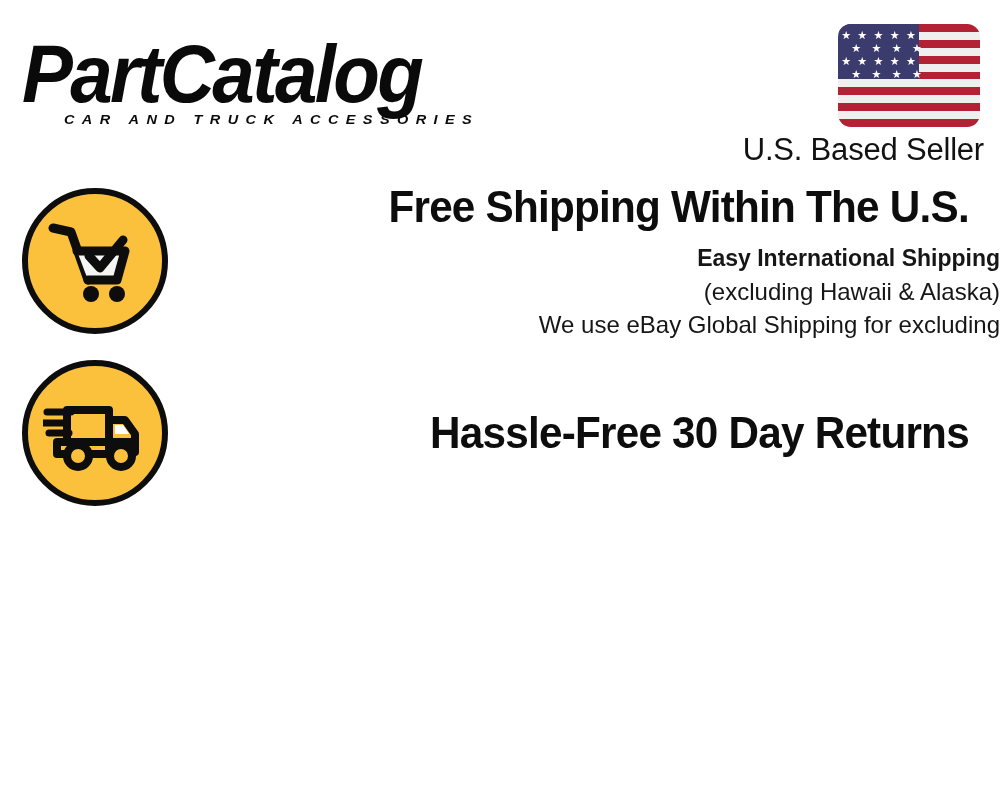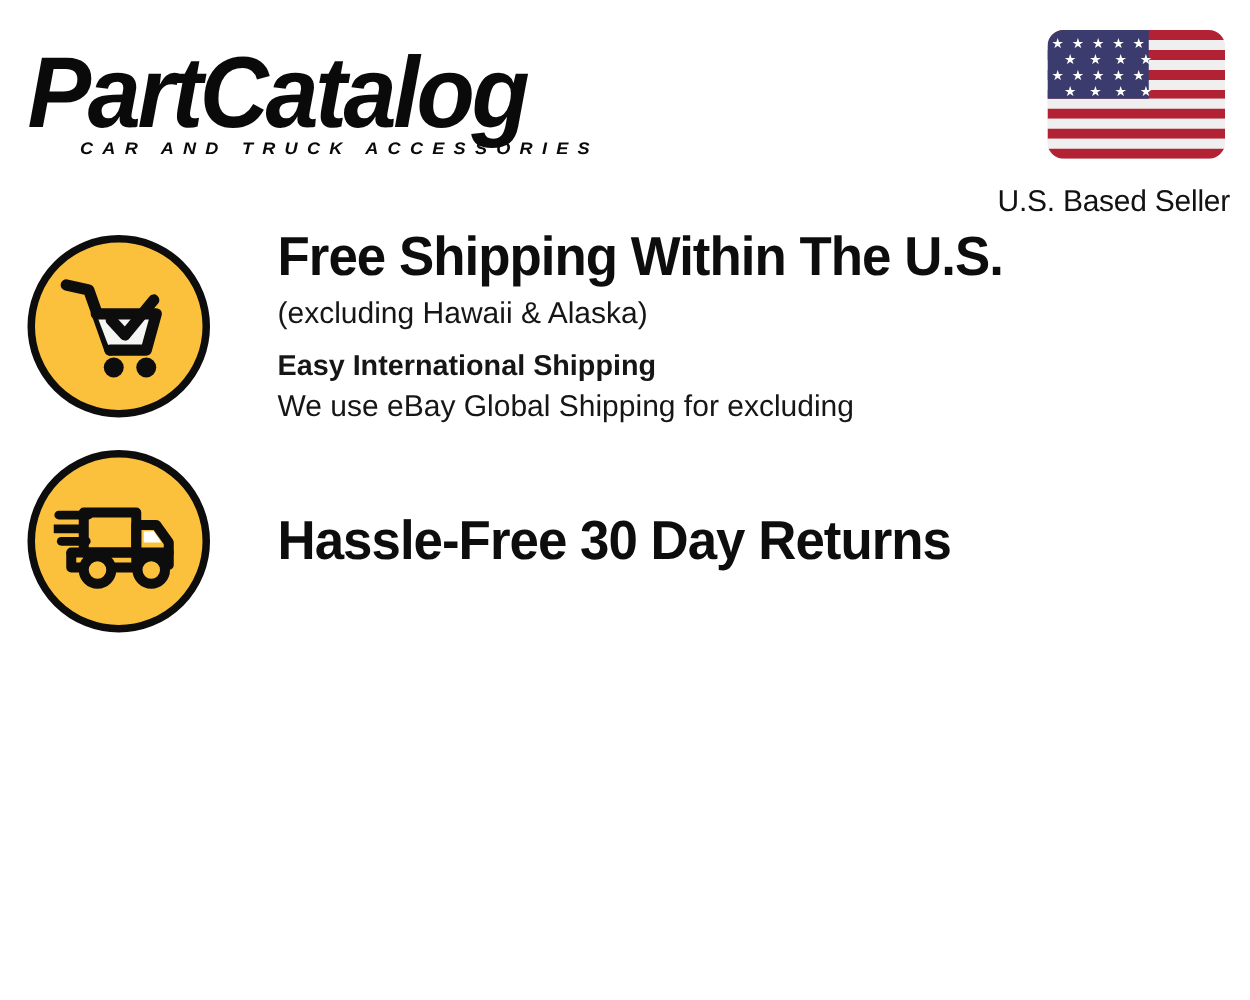--- a/index.html
+++ b/index.html
@@ -89,38 +89,39 @@
     display: flex;
     justify-content: space-around;
     align-items: center;
     color: #ffffff;
     font-size: 11px;
     line-height: 11px;
   }
   #us-flag .canton .starrow.offset { padding: 0 8px; }
 
   #seller-label {
-    margin-top: 16px;
+    margin-top: 4px;
     margin-right: 4px;
     font-family: "Liberation Sans", sans-serif;
     font-weight: 400;
-    font-size: 24px;
+    font-size: 31px;
     line-height: 38px;
     letter-spacing: -0.2px;
     color: #121212;
     white-space: nowrap;
   }
 
   
   #features { position: absolute; left: 0; top: 175px; width: 1000px; }
   .feature-row {
     position: relative;
     height: 172px;
     display: flex;
     align-items: center;
+    text-align: right;
   }
   .feature-icon-wrap {
     position: relative;
     width: 190px;
     flex: 0 0 190px;
     display: flex;
     justify-content: center;
     align-items: center;
   }
   .icon-circle {
@@ -229,22 +230,22 @@
           <path d="M30 33 H76 L70 62 H41 Z" fill="#F5F5F3"></path>
           <path d="M30 33 H78 L70 62 H41" stroke="#0d0d0d" stroke-width="9" stroke-linecap="round" stroke-linejoin="round" fill="none"></path>
           <path d="M42 38 L53 50 L76 22" stroke="#0d0d0d" stroke-width="9" stroke-linecap="round" stroke-linejoin="round" fill="none"></path>
           <circle cx="44" cy="76" r="8" fill="#0d0d0d"></circle>
           <circle cx="70" cy="76" r="8" fill="#0d0d0d"></circle>
         </svg>
       </div>
     </div>
     <div class="feature-text">
       <div class="feature-title">Free Shipping Within The U.S.</div>
+      <div class="feature-sub strong">Easy International Shipping</div>
       <div class="feature-sub light">(excluding Hawaii &amp; Alaska)</div>
-      <div class="feature-sub strong">Easy International Shipping</div>
       <div class="feature-sub light">We use eBay Global Shipping for excluding</div>
     </div>
   </div>
 
   <div class="feature-row row-2">
     <div class="feature-icon-wrap">
       <div class="icon-circle">
         <svg width="104" height="82" viewBox="0 0 104 82" fill="none" aria-hidden="true">
           <path d="M24 18 H66 V50 H24 Z" stroke="#0d0d0d" stroke-width="8" stroke-linejoin="round" fill="none"></path>
           <path d="M66 28 H82 L92 42 V60 H66 Z" stroke="#0d0d0d" stroke-width="8" stroke-linejoin="round" fill="none"></path>

